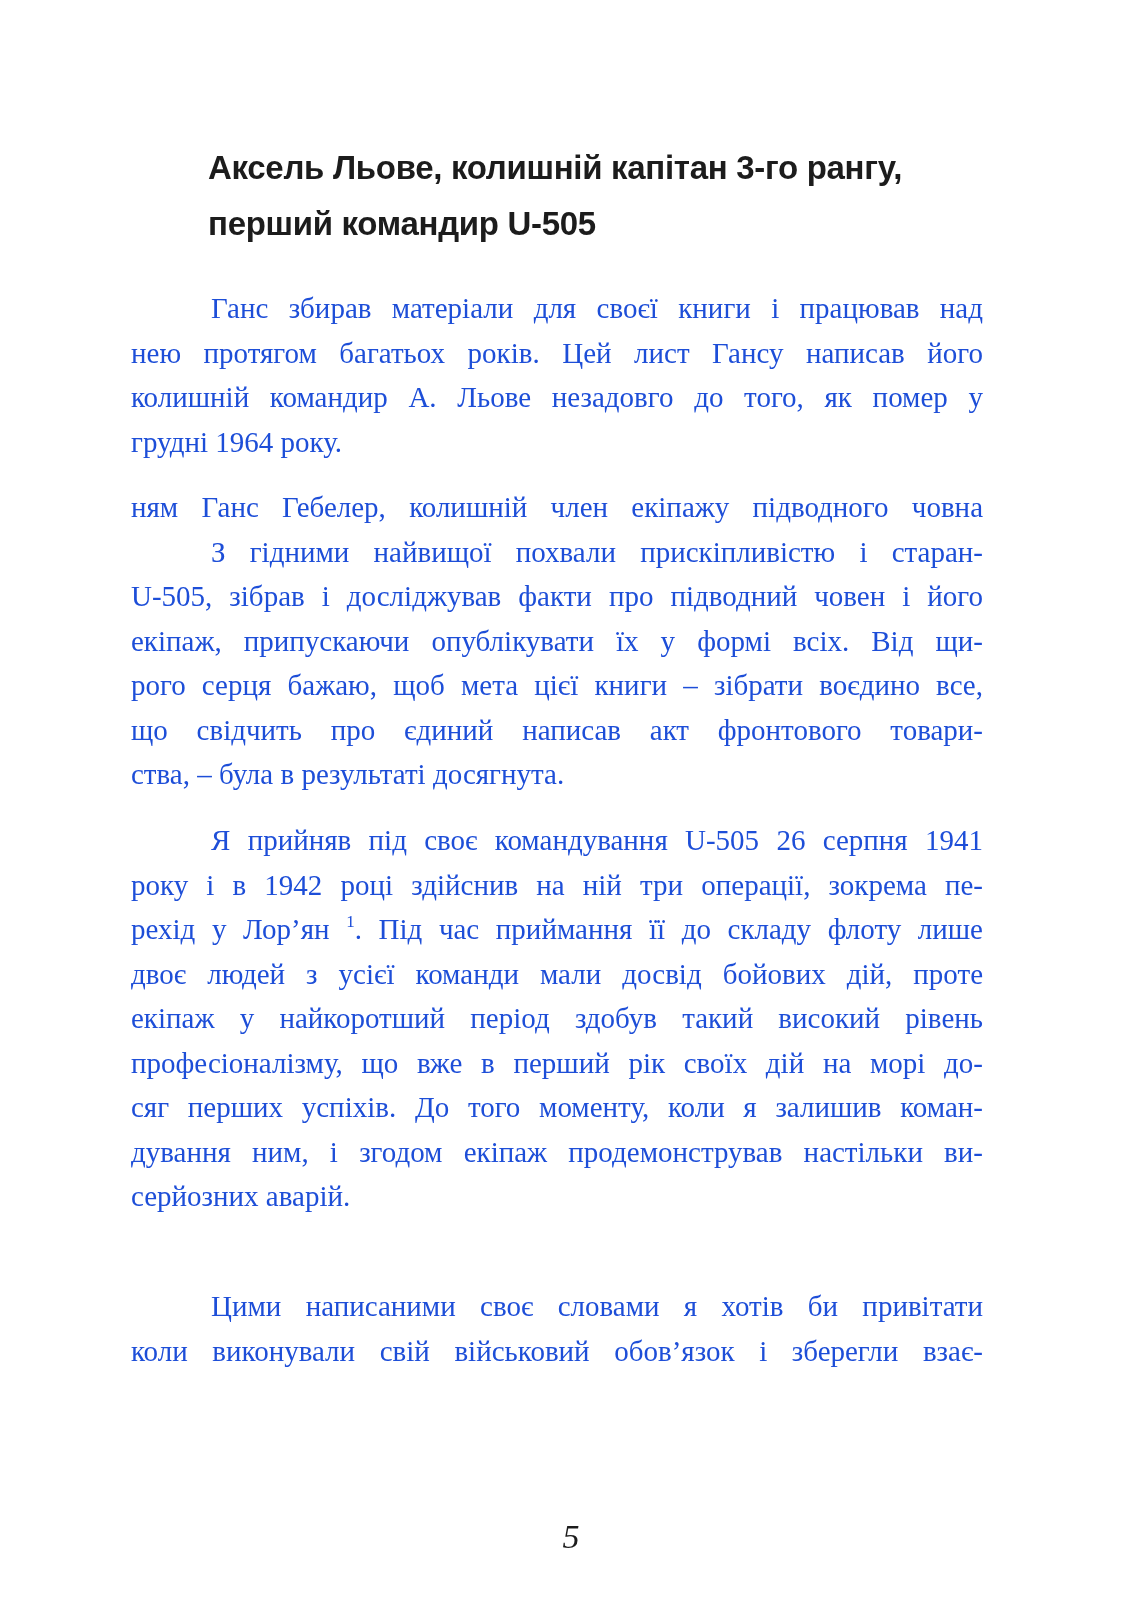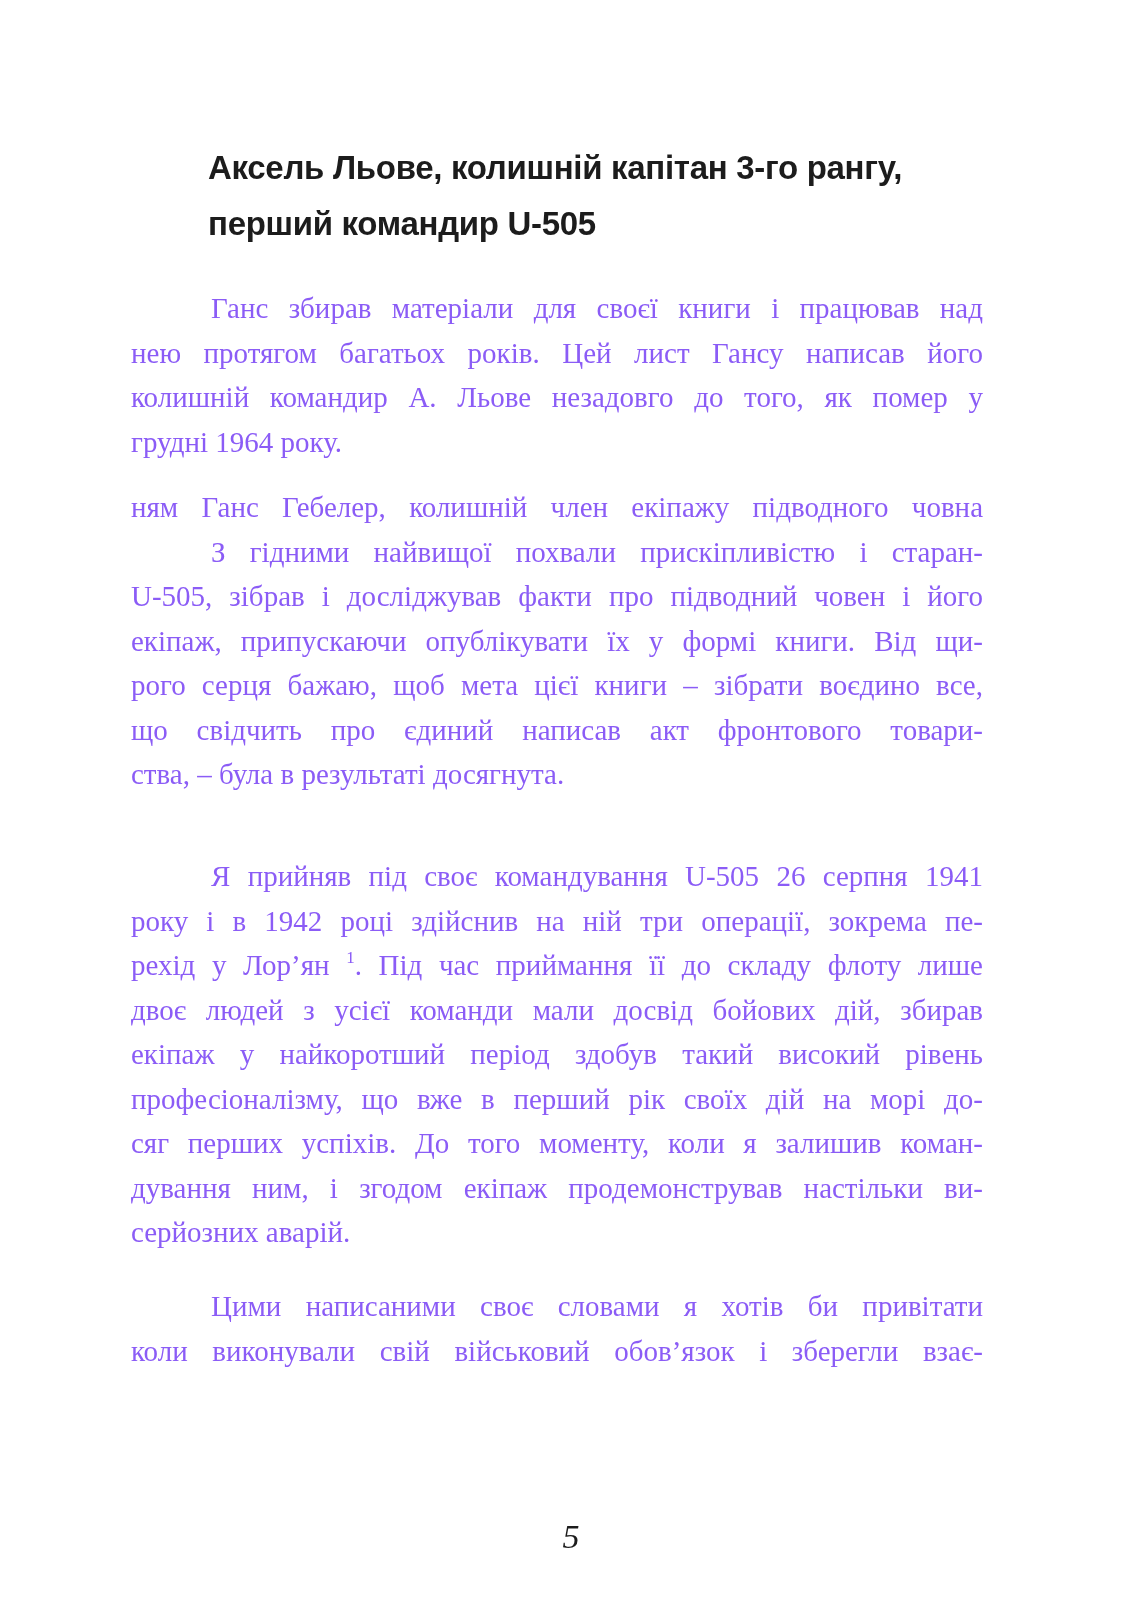--- a/index.html
+++ b/index.html
@@ -33,21 +33,21 @@
       color: #1c1c1c;
       letter-spacing: -0.3px;
     }
     .heading span { display: block; white-space: nowrap; }
     .body-text {
       position: absolute;
       left: 131px;
       width: 852px;
       font-family: "Liberation Serif", serif;
       font-size: 29px;
-      color: #8b5cf6;
+      color: #1d4ed8;
     }
     .line {
       display: block;
       height: 44.5px;
       line-height: 44.5px;
       white-space: nowrap;
       text-align: justify;
       text-align-last: justify;
     }
     .line.last { text-align-last: left; }
@@ -79,31 +79,31 @@
     <span class="line indent">Ганс збирав матеріали для своєї книги і працював над</span>
     <span class="line">нею протягом багатьох років. Цей лист Гансу написав його</span>
     <span class="line">колишній командир А. Льове незадовго до того, як помер у</span>
     <span class="line last">грудні 1964 року.</span>
   </div>
 
   <div class="body-text" style="top:485px;">
     <span class="line">ням Ганс Гебелер, колишній член екіпажу підводного човна</span>
     <span class="line indent">З гідними найвищої похвали прискіпливістю і старан-</span>
     <span class="line">U-505, зібрав і досліджував факти про підводний човен і його</span>
-    <span class="line">екіпаж, припускаючи опублікувати їх у формі книги. Від щи-</span>
+    <span class="line">екіпаж, припускаючи опублікувати їх у формі всіх. Від щи-</span>
     <span class="line">рого серця бажаю, щоб мета цієї книги – зібрати воєдино все,</span>
     <span class="line">що свідчить про єдиний написав акт фронтового товари-</span>
     <span class="line last">ства, – була в результаті досягнута.</span>
   </div>
 
-  <div class="body-text" style="top:818px;margin-top:36px;">
+  <div class="body-text" style="top:818px;">
     <span class="line indent">Я прийняв під своє командування U-505 26 серпня 1941</span>
     <span class="line">року і в 1942 році здійснив на ній три операції, зокрема пе-</span>
     <span class="line"><span>рехід у Лор’ян</span> <sup>1</sup><span>. Під час приймання її до складу флоту лише</span></span>
-    <span class="line">двоє людей з усієї команди мали досвід бойових дій, збирав</span>
+    <span class="line">двоє людей з усієї команди мали досвід бойових дій, проте</span>
     <span class="line">екіпаж у найкоротший період здобув такий високий рівень</span>
     <span class="line">професіоналізму, що вже в перший рік своїх дій на морі до-</span>
     <span class="line">сяг перших успіхів. До того моменту, коли я залишив коман-</span>
     <span class="line">дування ним, і згодом екіпаж продемонстрував настільки ви-</span>
     <span class="line last">серйозних аварій.</span>
   </div>
 
   <div class="body-text" style="top:1284px;">
     <span class="line indent">Цими написаними своє словами я хотів би привітати</span>
     <span class="line">коли виконували свій військовий обов’язок і зберегли взає-</span>

